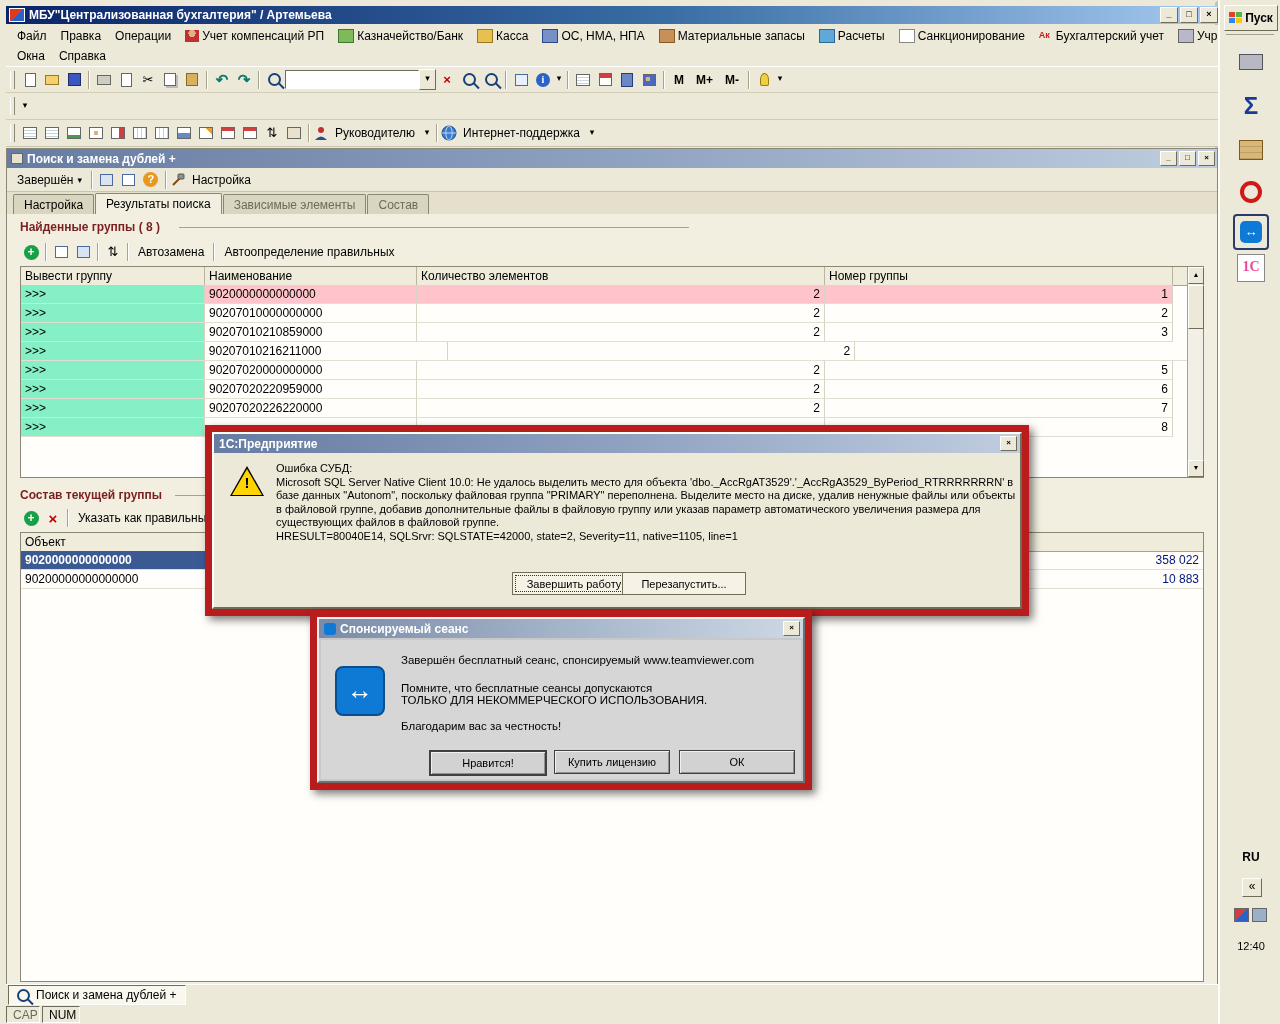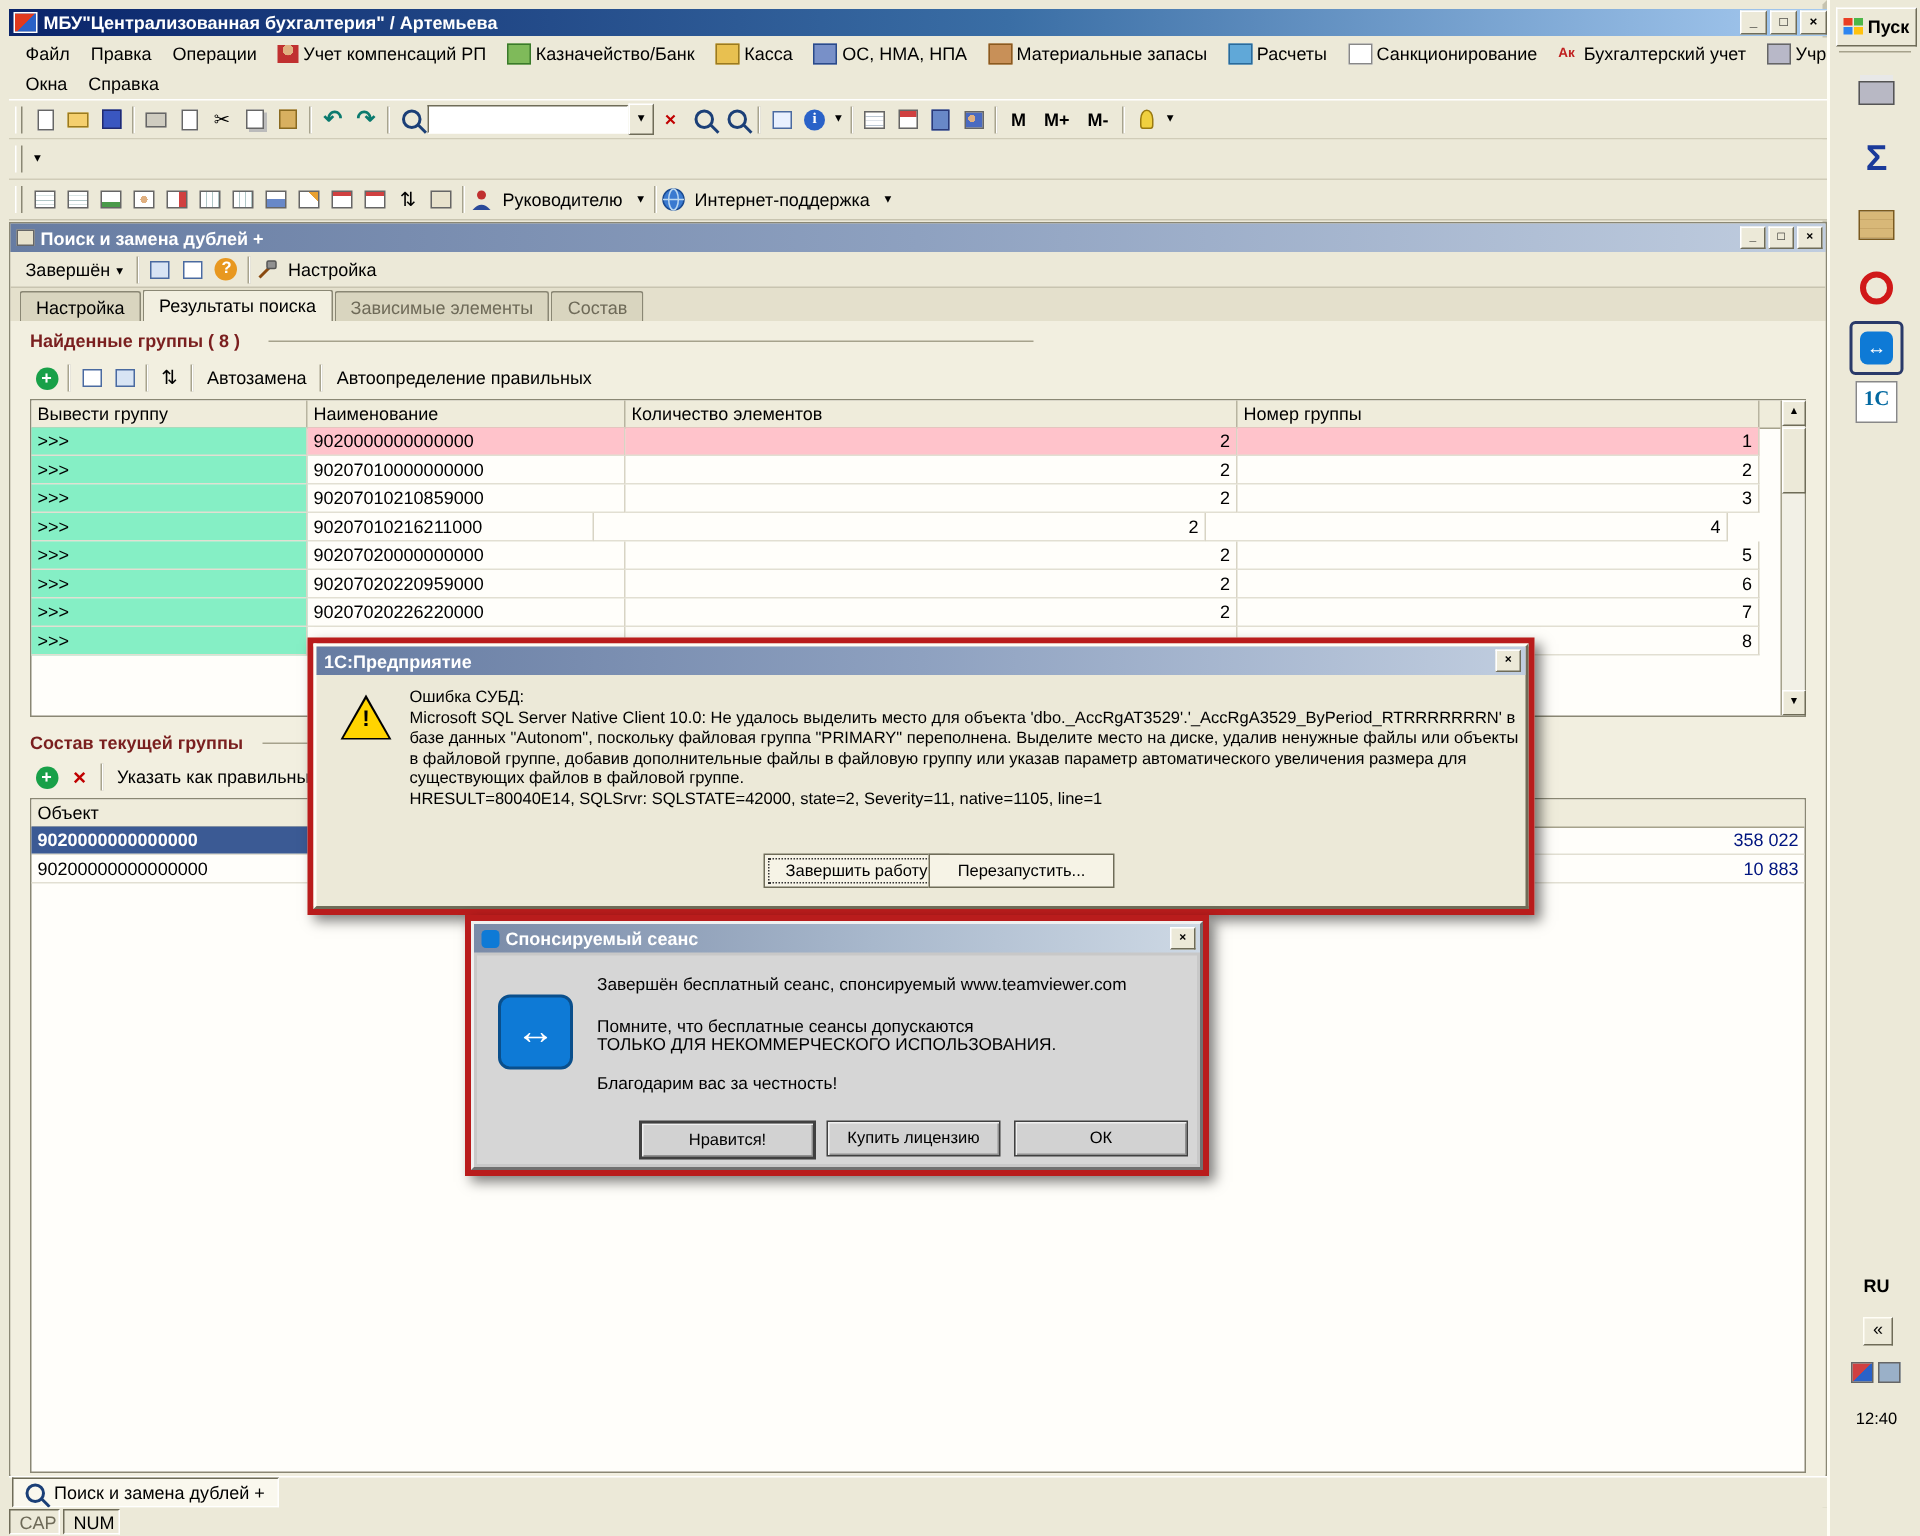--- a/index.html
+++ b/index.html
@@ -68,21 +68,21 @@
       white-space:nowrap;overflow:hidden}
   .green{background:#85efc5}
   .pink{background:#ffc3cb}
   .num{text-align:right}
   .vscroll{position:absolute;right:0;top:0;width:16px;background:#f2f0e6;border-left:1px solid #a6a28c;box-sizing:border-box}
   .sbtn{width:14px;height:15px;background:#ece9d8;border:1px solid;border-color:#fff #6f6c58 #6f6c58 #fff;
         font-size:7px;text-align:center;line-height:14px;margin:0 auto}
   .sthumb{width:14px;height:42px;background:#ece9d8;border:1px solid;border-color:#fff #6f6c58 #6f6c58 #fff;margin:1px auto}
   .selcell{background:#3b5a94;color:#fff;font-weight:bold}
   
-  .dlg{position:absolute;background:#ece9d8;border:4px solid #b91c1c;box-shadow:4px 4px 8px rgba(0,0,0,.5)}
+  .dlg{position:absolute;background:#ece9d8;border:7px solid #b91c1c;box-shadow:4px 4px 8px rgba(0,0,0,.5)}
   .dlgframe{border:2px solid;border-color:#fffef6 #6f6c58 #6f6c58 #fffef6;height:100%;box-sizing:border-box;position:relative}
   .dlgtitle{height:19px;background:linear-gradient(to right,#677ca2,#8ea1c0 50%,#c0cddf);
             color:#fff;font-weight:bold;display:flex;align-items:center;padding:0 3px 0 5px}
   .dlgbtn{background:#f6f3e6;border:1px solid #6f6c58;height:21px;padding:0 10px;font-size:11px;
           display:flex;align-items:center;justify-content:center;white-space:nowrap;position:absolute}
   .focusdot{outline:1px dotted #333;outline-offset:-4px}
   .warn-tri{position:relative;width:34px;height:30px}
   .warn-tri .t1{position:absolute;left:0;top:0;border-left:17px solid transparent;border-right:17px solid transparent;
                 border-bottom:30px solid #000}
   .warn-tri .t2{position:absolute;left:2px;top:3px;border-left:15px solid transparent;border-right:15px solid transparent;
@@ -420,21 +420,21 @@
           <div class="td num" style="width:348px">2</div>
         </div>
         <div class="trow" style="top:56px">
           <div class="td green" style="width:184px">&gt;&gt;&gt;</div>
           <div class="td" style="width:212px">90207010210859000</div>
           <div class="td num" style="width:408px">2</div>
           <div class="td num" style="width:348px">3</div>
         </div>
         <div class="trow" style="top:75px">
           <div class="td green" style="width:184px">&gt;&gt;&gt;</div>
-          <div class="td" style="width:191px">90207010216211000</div>
+          <div class="td" style="width:243px">90207010216211000</div>
           <div class="td num" style="width:408px">2</div>
           <div class="td num" style="width:348px">4</div>
         </div>
         <div class="trow" style="top:94px">
           <div class="td green" style="width:184px">&gt;&gt;&gt;</div>
           <div class="td" style="width:212px">90207020000000000</div>
           <div class="td num" style="width:408px">2</div>
           <div class="td num" style="width:348px">5</div>
         </div>
         <div class="trow" style="top:113px">
@@ -530,21 +530,21 @@
   <div class="ql" style="top:134px">
     <span class="blk" style="width:24px;height:20px;background:repeating-linear-gradient(#d8b878,#d8b878 5px,#a8854a 6px);border-color:#7a5a20"></span>
   </div>
   <div class="ql" style="top:176px">
     <span style="width:22px;height:22px;border:4px solid #d01818;border-radius:50%;display:block;box-sizing:border-box"></span>
   </div>
   <div class="ql" style="top:214px;border:2px solid #2a3a6a;border-radius:4px;left:13px">
     <span style="width:22px;height:22px;background:#0e7ad6;border-radius:5px;color:#fff;font-size:13px;font-weight:bold;text-align:center;line-height:22px;display:block">↔</span>
   </div>
   <div class="ql" style="top:252px">
-    <span style="width:26px;height:26px;background:#fff;border:1px solid #888;color:#0369a1;font-weight:bold;font-size:14px;text-align:center;line-height:24px;display:block;font-family:'Liberation Serif',serif">1С</span>
+    <span style="width:26px;height:26px;background:#fff;border:1px solid #888;color:#ec4899;font-weight:bold;font-size:14px;text-align:center;line-height:24px;display:block;font-family:'Liberation Serif',serif">1С</span>
   </div>
 
   <div class="abs" style="left:0;top:850px;width:62px;text-align:center;font-weight:bold">RU</div>
   <div class="abs bo" style="left:22px;top:878px;width:18px;height:17px;background:#ece9d8;text-align:center;line-height:15px">«</div>
   <div class="abs" style="left:14px;top:908px">
     <span class="trayico" style="background:linear-gradient(135deg,#d04040 50%,#2a62c8 50%)"></span>
     <span class="trayico" style="background:#9ab0c8"></span>
   </div>
   <div class="abs" style="left:0;top:940px;width:62px;text-align:center;font-size:11px">12:40</div>
 </div>

